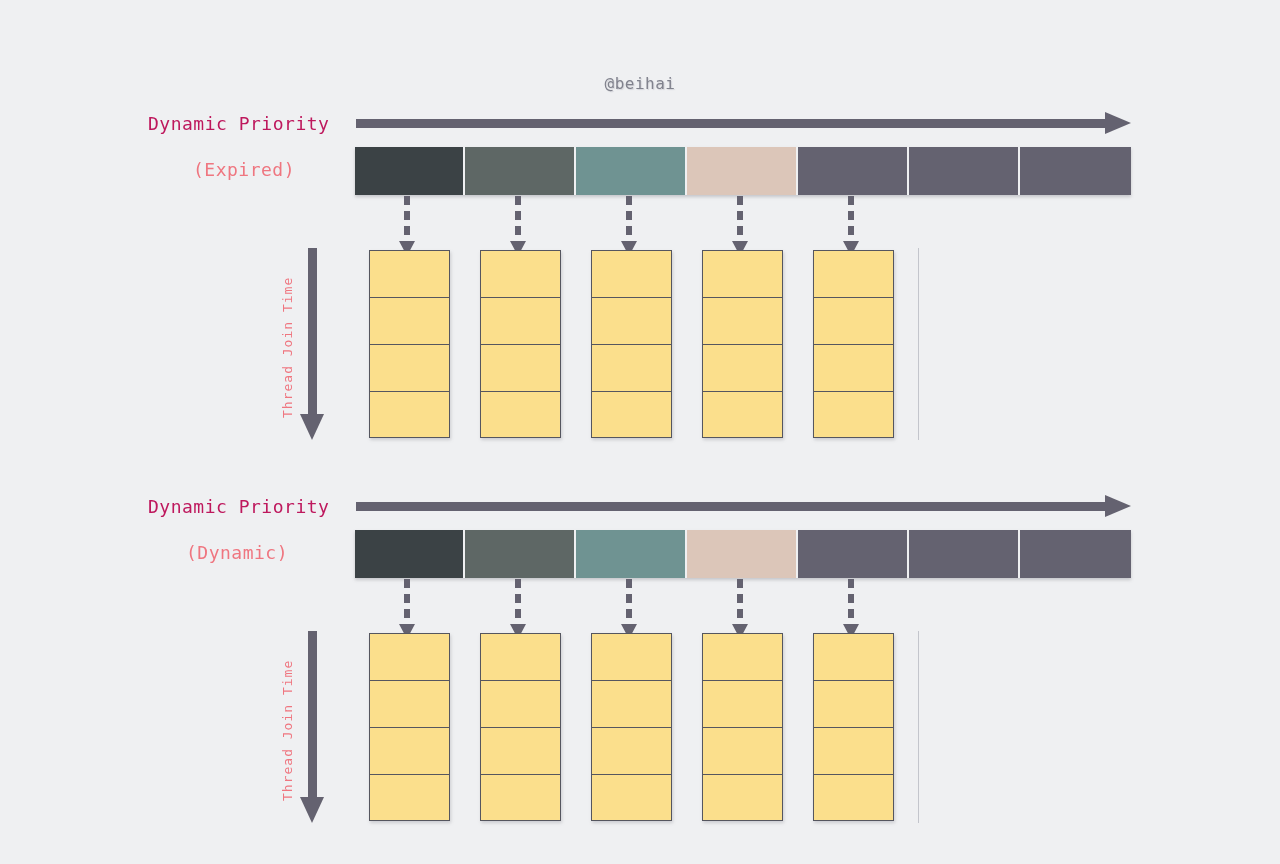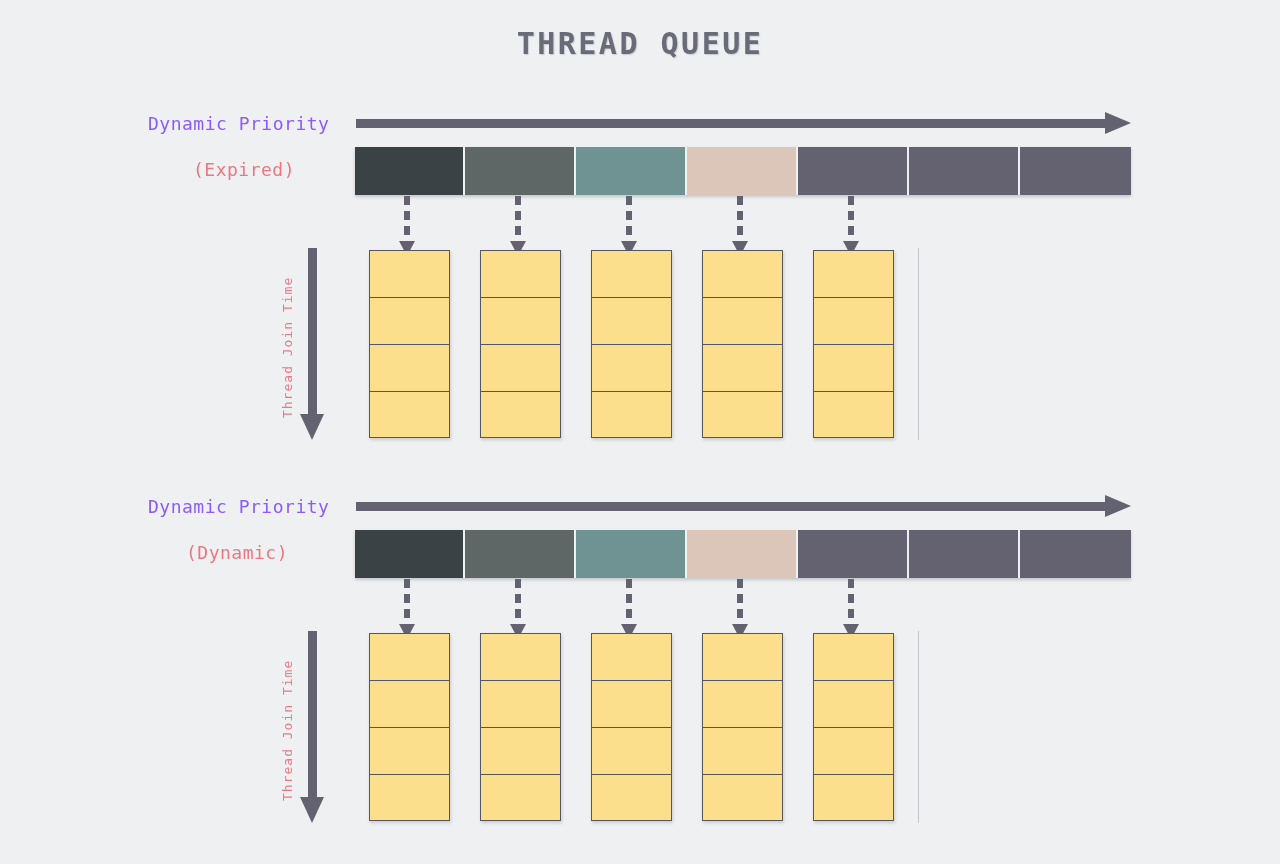--- a/index.html
+++ b/index.html
@@ -44,21 +44,21 @@
     color: #80828d;
     text-shadow: 1px 1px 1px rgba(170,170,180,0.4);
   }
 
   
   .section { position: absolute; left: 0; width: 1280px; }
 
   .axis-label {
     position: absolute;
     font-size: 18px;
-    color: #8b5cf6;
+    color: #be185d;
     letter-spacing: 0.5px;
     white-space: nowrap;
   }
   .state-label {
     position: absolute;
     font-size: 18px;
     color: #ef7680;
     letter-spacing: 0.5px;
     white-space: nowrap;
     text-align: center;
@@ -170,21 +170,21 @@
     position: absolute;
     width: 1px;
     background: rgba(190,192,200,0.9);
   }
 </style>
 </head>
 <body>
 
 <div class="canvas">
 
-  <div class="title">THREAD QUEUE</div>
+  <div class="subtitle">@beihai</div>
 
   <div class="section" id="section-active" style="top:0;height:470px;">
 
     <div class="axis-label" style="left:148px; top:113px;">Dynamic Priority</div>
 
     <div class="state-label" style="left:193px; top:159px;">(Expired)</div>
 
     <div class="h-arrow" style="left:356px; top:119px; width:775px;">
       <div class="shaft" style="width:749px;"></div>
       <div class="head" style="left:749px;"></div>

